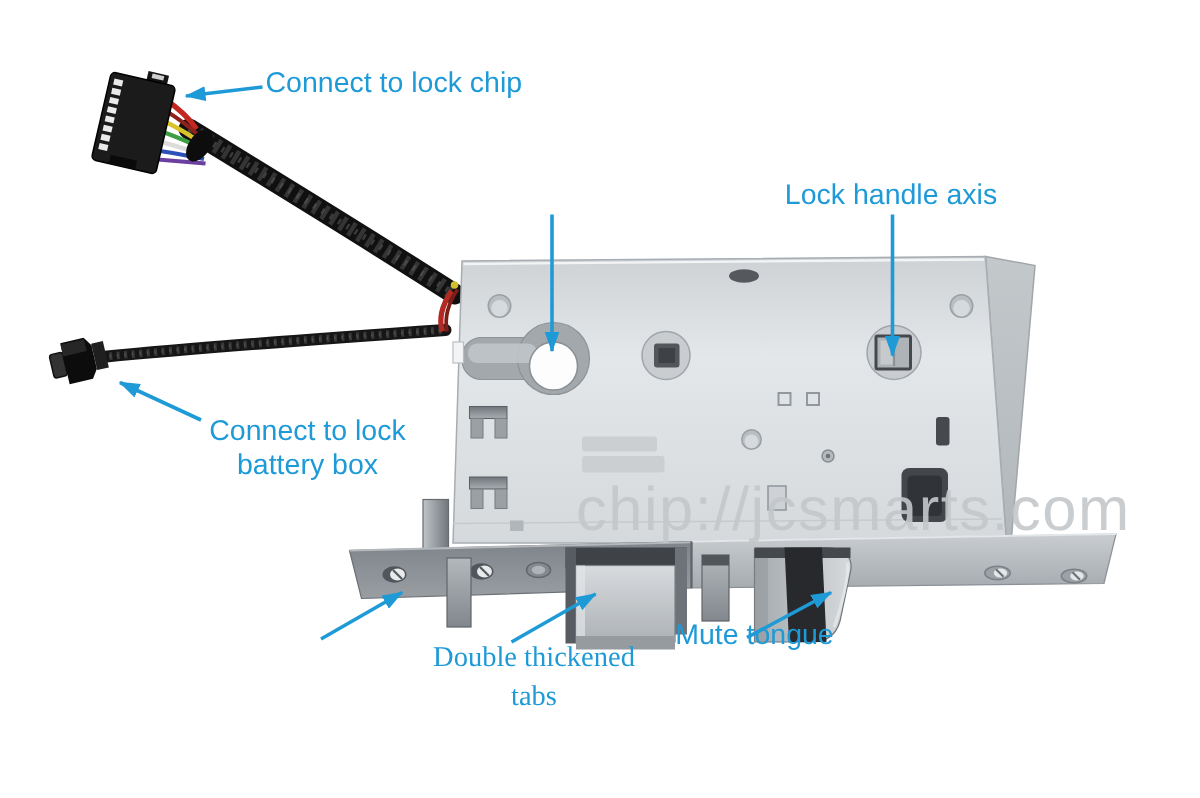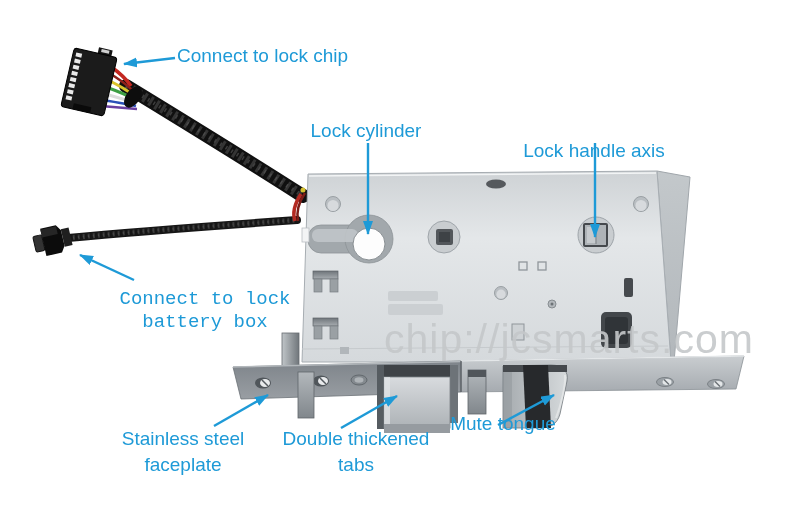--- a/index.html
+++ b/index.html
@@ -273,28 +273,25 @@
       <path class="arrow" d="M214,426 L268,395" marker-end="url(#ah)"></path>
       <path class="arrow" d="M341,428 L397,396" marker-end="url(#ah)"></path>
       <path class="arrow" d="M498,425 L554,395" marker-end="url(#ah)"></path>
     </g>
   </svg>
 
   <div class="watermark">chip://jcsmarts.com</div>
 
   <div class="label nowrap" style="left:177px;top:44px;">Connect to lock chip</div>
 
-  <div class="label nowrap center" style="left:366px;top:119px;">Lock cylinder</div>
-
-  <div class="label nowrap center" style="left:594px;top:119px;margin-top:20px;">Lock handle axis</div>
-
-  <div class="label center" style="left:205px;top:288px;line-height:23px;font-family:Liberation Mono, monospace;">Connect to lock
+
+  <div class="label nowrap center" style="left:594px;top:119px;">Lock handle axis</div>
+
+  <div class="label center" style="left:205px;top:276px;line-height:23px;">Connect to lock
 battery box</div>
 
-  <div class="label center" style="left:183px;top:426px;line-height:26px;">Stainless steel
-faceplate</div>
-
-  <div class="label center" style="left:356px;top:426px;line-height:26px;">Double thickened
+
+  <div class="label center" style="left:356px;top:426px;line-height:26px;font-family:Liberation Serif, serif;">Double thickened
 tabs</div>
 
   <div class="label nowrap center" style="left:503px;top:412px;">Mute tongue</div>
 
 </div>
 
 </body></html>

